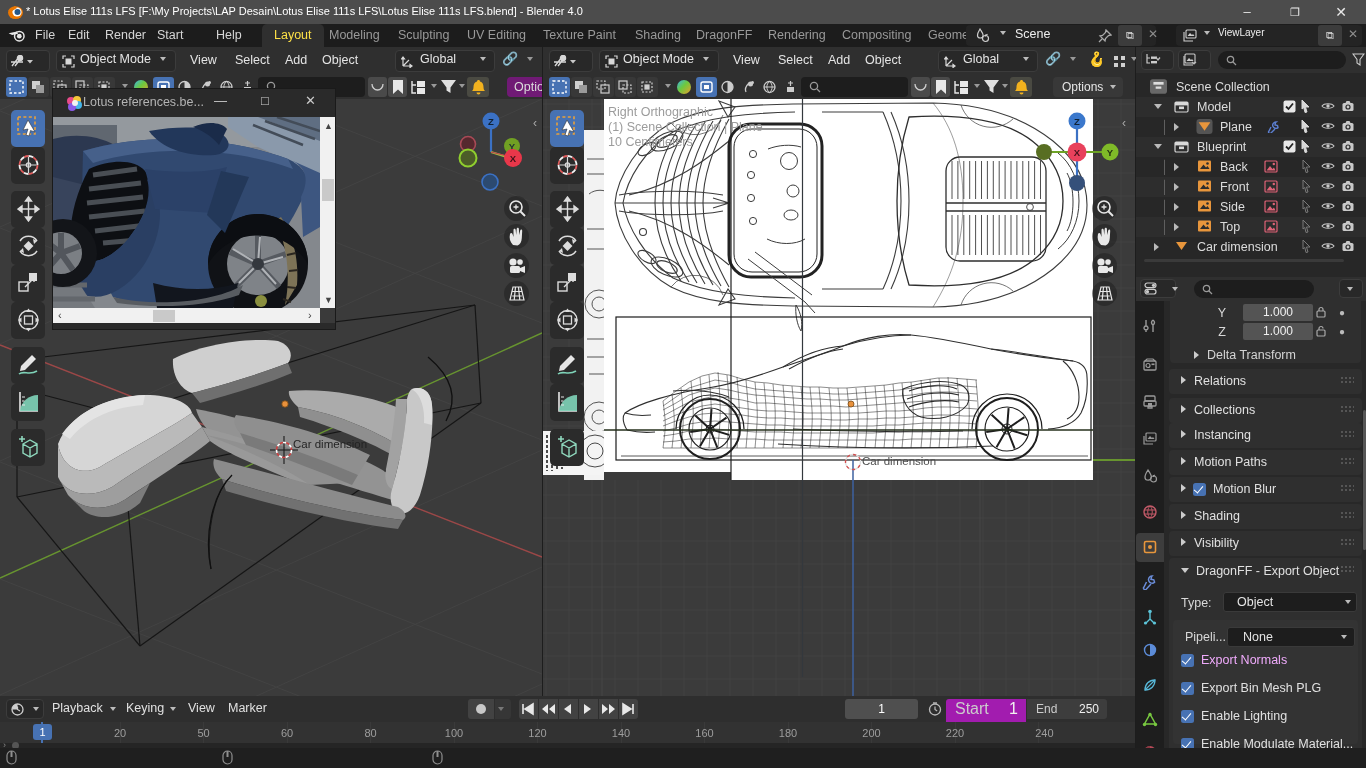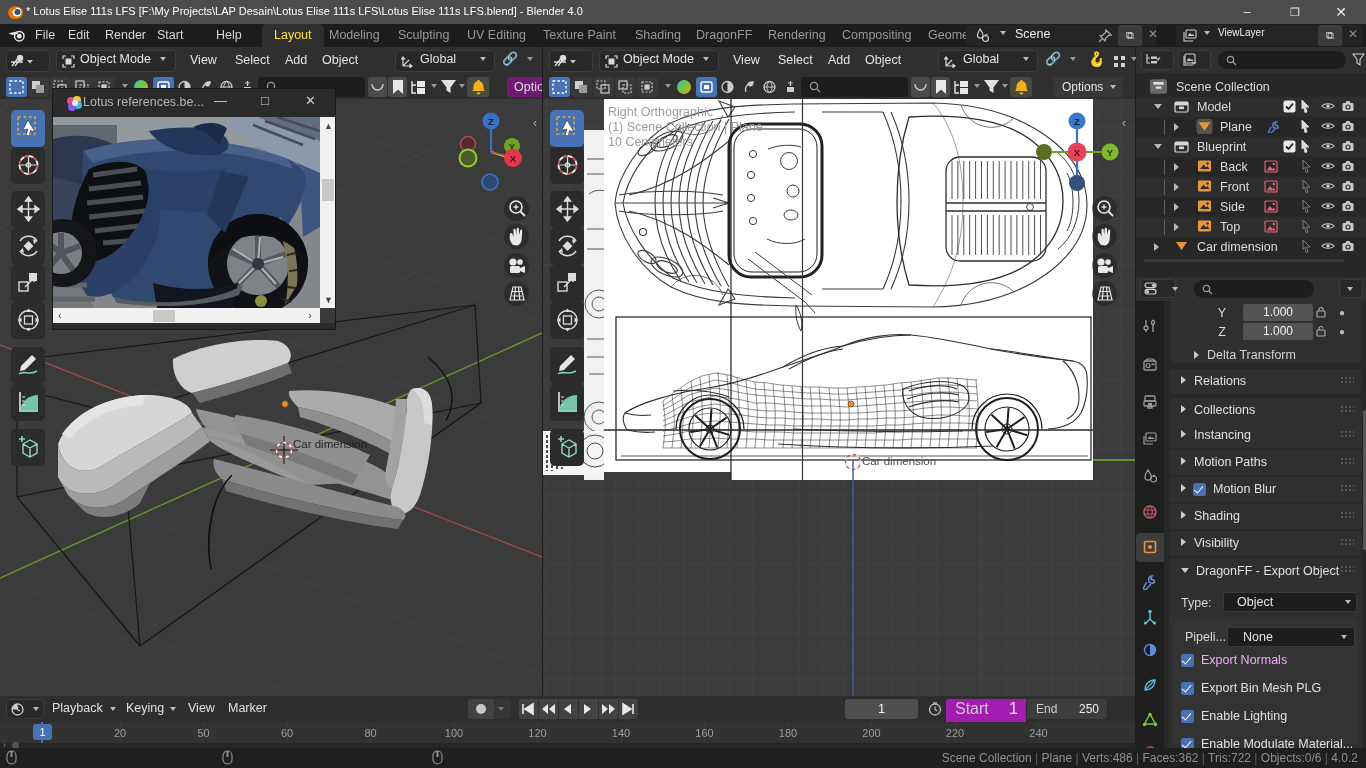--- a/index.html
+++ b/index.html
@@ -1335,21 +1335,21 @@
         <div class="abs" style="left:188.5px;top:5px;width:30px;text-align:center">50</div>
         <div class="abs" style="left:272.0px;top:5px;width:30px;text-align:center">60</div>
         <div class="abs" style="left:355.5px;top:5px;width:30px;text-align:center">80</div>
         <div class="abs" style="left:439.0px;top:5px;width:30px;text-align:center">100</div>
         <div class="abs" style="left:522.5px;top:5px;width:30px;text-align:center">120</div>
         <div class="abs" style="left:606.0px;top:5px;width:30px;text-align:center">140</div>
         <div class="abs" style="left:689.5px;top:5px;width:30px;text-align:center">160</div>
         <div class="abs" style="left:773.0px;top:5px;width:30px;text-align:center">180</div>
         <div class="abs" style="left:856.5px;top:5px;width:30px;text-align:center">200</div>
         <div class="abs" style="left:940.0px;top:5px;width:30px;text-align:center">220</div>
-        <div class="abs" style="left:1023.5px;top:5px;width:30px;text-align:center">240</div>
+        <div class="abs" style="left:1023.5px;top:5px;width:30px;text-align:right">240</div>
     <div class="abs" style="left:41px;top:0;width:2px;height:26px;background:#4772b3"></div>
     <div class="abs" style="left:33px;top:2px;width:19px;height:16px;background:#4772b3;border-radius:3px;color:#fff;font-size:11px;text-align:center;line-height:16px">1</div>
   </div>
   <div id="tlbottom">
     <div class="abs" style="left:3px;top:-3px;color:#888;font-size:9px">›</div>
     <div class="abs" style="left:12px;top:-1px;width:7px;height:7px;border-radius:4px;background:#555"></div>
   </div>
 </div>
 
 <div id="status" class="abs">
@@ -1358,16 +1358,15 @@
           <rect x="4.5" y="1" width="2" height="6" fill="#8f8f8f"></rect>
         </svg></div>
 <div class="abs" style="left:222px;top:2px"><svg width="11" height="15" viewBox="0 0 11 15" style="vertical-align:-3px">
           <rect x="1" y="1" width="9" height="13" rx="4.5" fill="none" stroke="#8f8f8f" stroke-width="1.2"></rect>
           <rect x="4.5" y="1" width="2" height="6" fill="#8f8f8f"></rect>
         </svg></div>
 <div class="abs" style="left:432px;top:2px"><svg width="11" height="15" viewBox="0 0 11 15" style="vertical-align:-3px">
           <rect x="1" y="1" width="9" height="13" rx="4.5" fill="none" stroke="#8f8f8f" stroke-width="1.2"></rect>
           <rect x="4.5" y="1" width="2" height="6" fill="#8f8f8f"></rect>
         </svg></div>
-  <div class="abs" style="right:8px;top:3px">Scene Collection <span class="sep">|</span> Plane <span class="sep">|</span> Verts:486 <span class="sep">|</span> Faces:362 <span class="sep">|</span> Tris:722 <span class="sep">|</span> Objects:0/6 <span class="sep">|</span> 4.0.2</div>
 </div>
 
 </div>
 
 </body></html>

